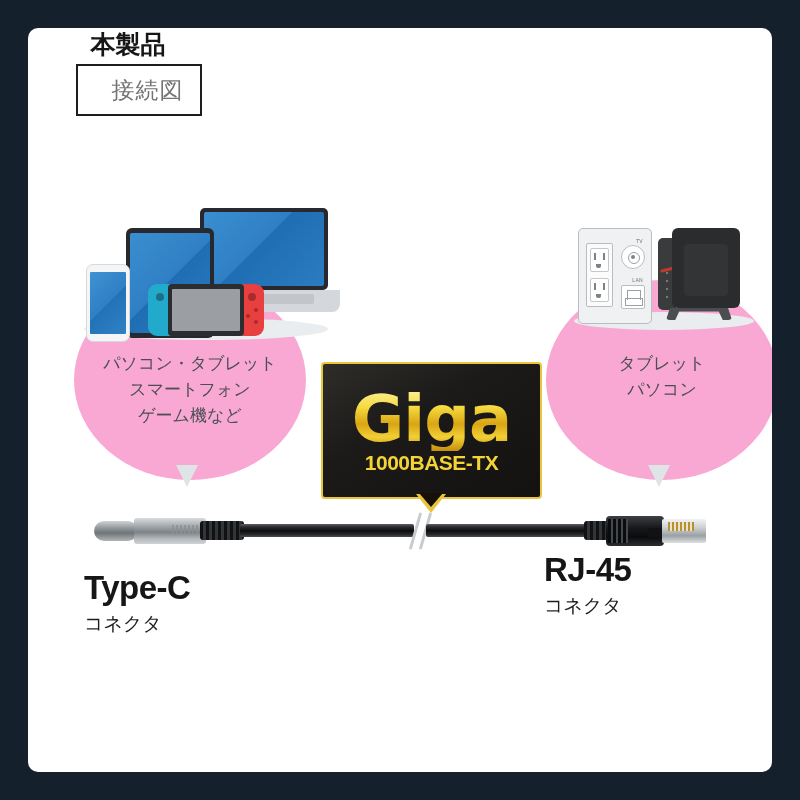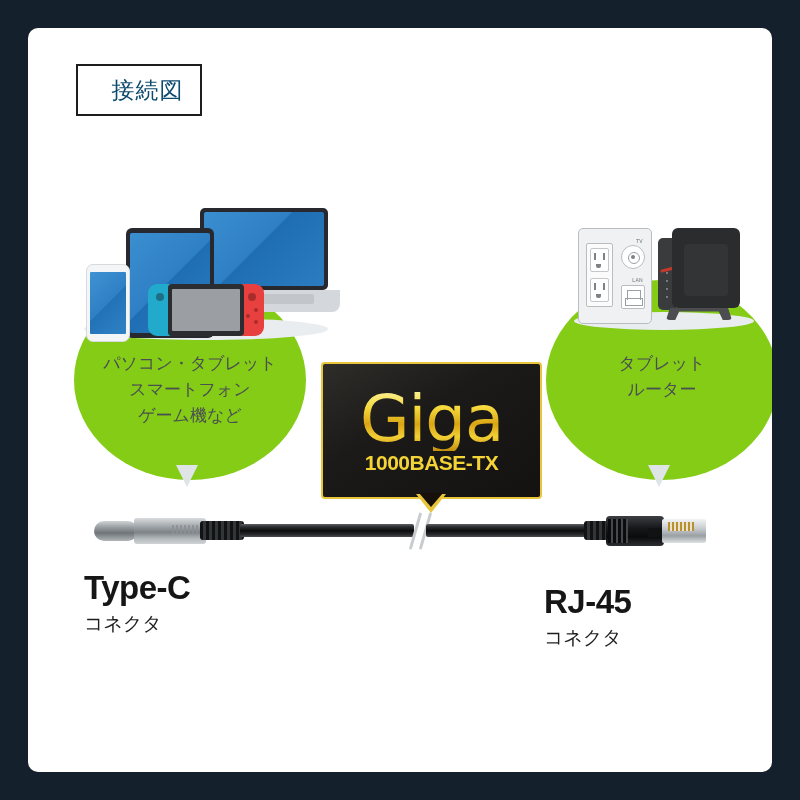--- a/index.html
+++ b/index.html
@@ -34,30 +34,30 @@
     width: 122px;
     height: 48px;
     border: 2px solid #1d1d1d;
     background: #ffffff;
     display: flex;
     align-items: center;
     justify-content: center;
   }
   #title-text {
     font-size: 23px;
-    color: #0c4a6e;
+    color: #737373;
     letter-spacing: 1px;
     font-family: Liberation Mono, monospace;
     margin-left: 17px;
   }
 
   
   .callout {
     position: absolute;
-    background: #84cc16;
+    background: #f9a8d4;
     border-radius: 50%;
   }
   .callout-tail {
     position: absolute;
     width: 0;
     height: 0;
     border-left: 11px solid transparent;
     border-right: 11px solid transparent;
     border-top: 22px solid #dfe4e6;
   }
@@ -197,21 +197,21 @@
   }
 
   
   #giga-badge {
     position: absolute; left: 293px; top: 334px; width: 217px; height: 133px;
     background: linear-gradient(150deg,#2e2d2a 0%,#1b1a18 40%,#131211 100%);
     border: 2px solid #e8c53b; border-radius: 4px;
     display: flex; flex-direction: column; align-items: center; justify-content: center;
   }
   #giga-word {
-    font-size: 64px; font-weight: normal; line-height: 1;
+    font-size: 64px; font-weight: bold; line-height: 1;
     font-family: "DejaVu Sans", "Liberation Sans", sans-serif;
     background: linear-gradient(180deg,#fdf5a8 0%,#f5d93d 32%,#d9a514 58%,#f2cf35 78%,#c48f0d 100%);
     -webkit-background-clip: text; background-clip: text; color: transparent;
     -webkit-text-fill-color: transparent; letter-spacing: -1px;
   }
   #giga-sub {
     font-size: 21px; font-weight: bold; color: #f4d githubfff;
     font-family: "Liberation Sans", sans-serif;
   }
   #giga-sub { color: #f3d335; letter-spacing: -0.5px; }
@@ -291,21 +291,21 @@
   .conn-label { position: absolute; text-align: left; }
   .conn-title {
     font-size: 33px; font-weight: bold; color: #161616; line-height: 1.1;
     font-family: "Liberation Sans", "DejaVu Sans", sans-serif; letter-spacing: -0.5px;
   }
   .conn-sub {
     font-size: 19px; color: #1d1d1d; margin-top: 5px;
     font-family: "DejaVu Sans", "Liberation Sans", sans-serif;
   }
   #label-left { left: 56px; top: 542px; width: 220px; }
-  #label-right { left: 516px; top: 556px; width: 220px; }
+  #label-right { left: 516px; top: 524px; width: 220px; }
   #label-center { left: 300px; top: 552px; width: 200px; text-align: center; }
   #label-center .mid {
     font-size: 25px; font-weight: bold; color: #161616;
     font-family: "DejaVu Sans", "Liberation Sans", sans-serif;
   }
 </style>
 </head>
 <body>
 
 <div id="root">
@@ -350,21 +350,21 @@
         </div>
         <div class="body">
             <div class="scr"></div>
           </div>
       </div>
     </div>
 
     <div id="callout-right" class="callout">
       <div id="callout-right-text" class="callout-text">
         <div>タブレット</div>
-        <div>ルーター</div>
+        <div>パソコン</div>
       </div>
     </div>
     <div id="callout-right-tail" class="callout-tail"></div>
 
     <div id="devices-right">
       <div class="shadow-ellipse" style="left:0px; top:88px; width:180px; height:18px;"></div>
 
       <div class="wallplate">
         <div class="outlet-box">
           <div class="outlet-slot" style="top:4px;">
@@ -430,20 +430,23 @@
       <div id="rj45-plug">
         <div id="rj45-contacts"></div>
       </div>
     </div>
 
     <div id="label-left" class="conn-label">
       <div class="conn-title">Type-C</div>
       <div class="conn-sub">コネクタ</div>
     </div>
 
+    <div id="label-center">
+      <div class="mid">本製品</div>
+    </div>
 
     <div id="label-right" class="conn-label">
       <div class="conn-title">RJ-45</div>
       <div class="conn-sub">コネクタ</div>
     </div>
 
   </div>
 </div>
 
 </body></html>

